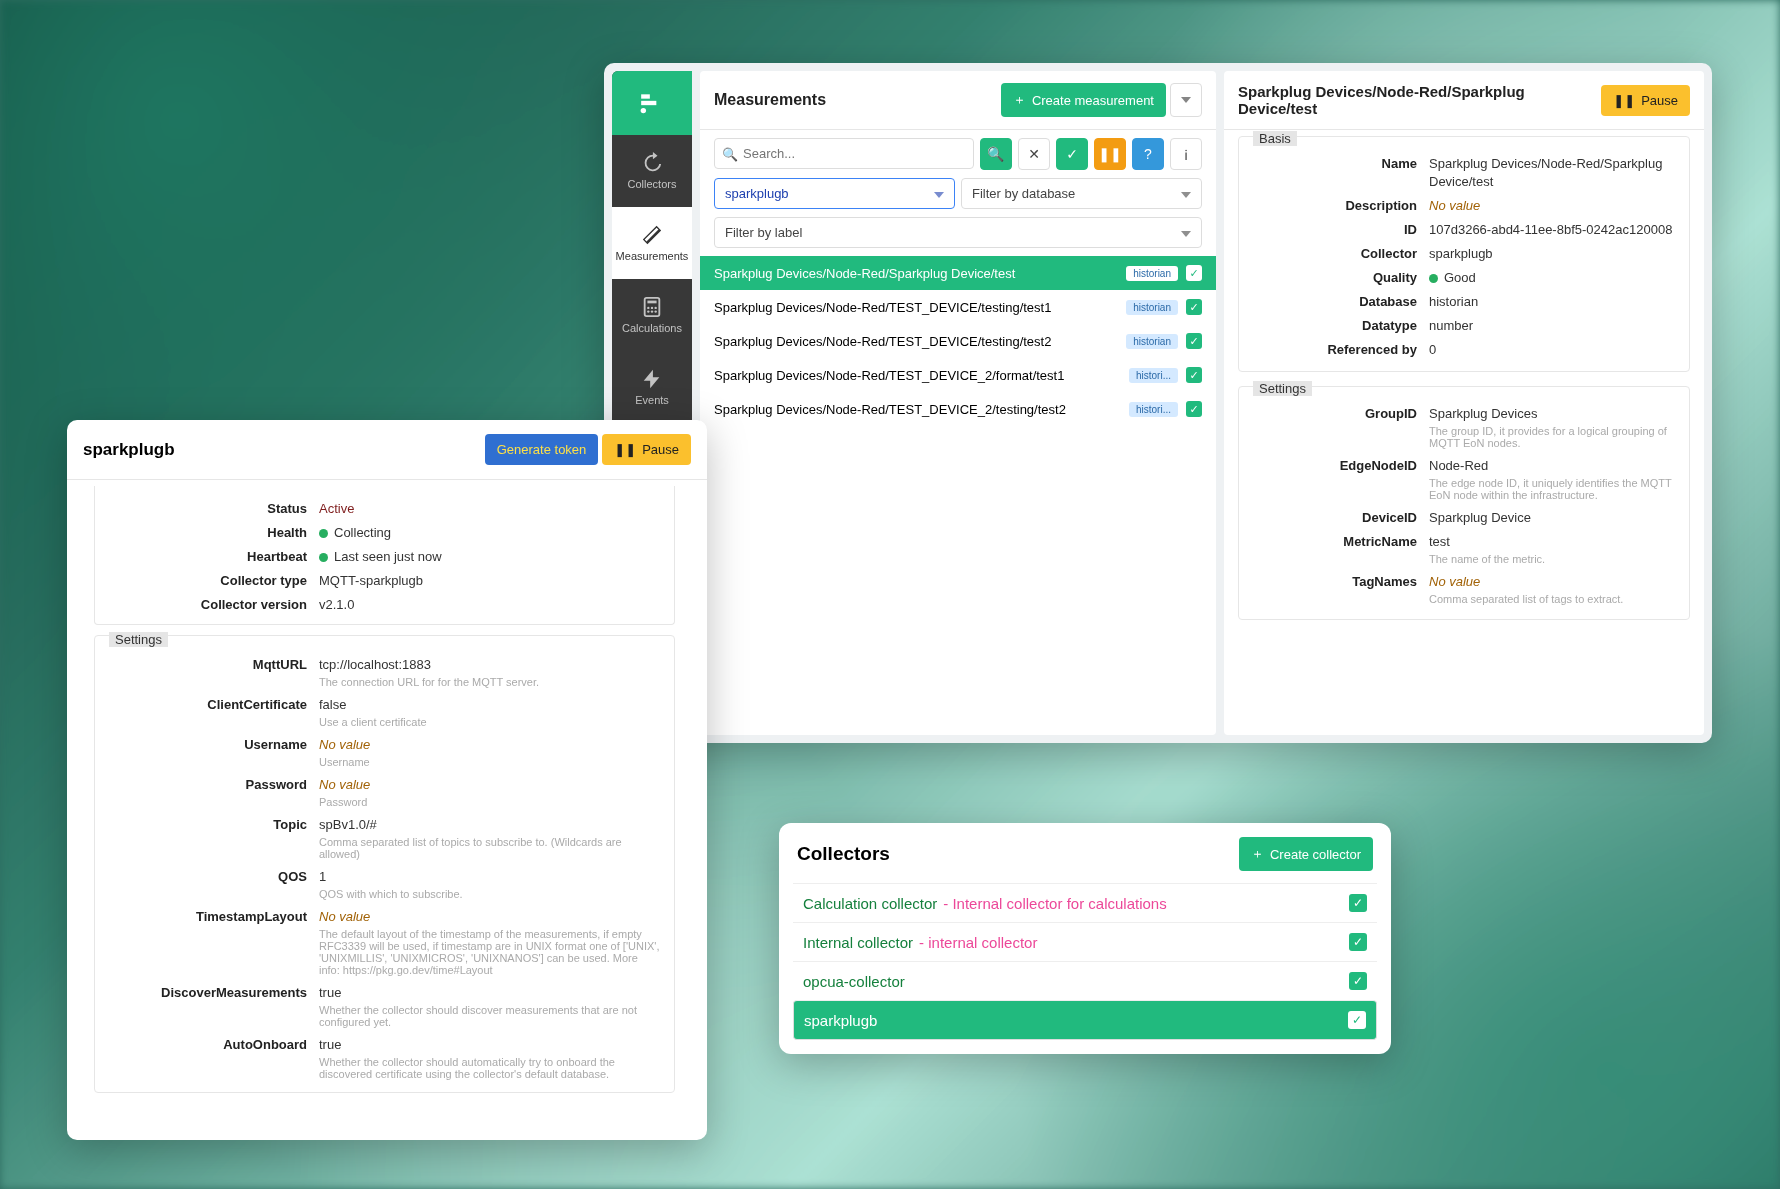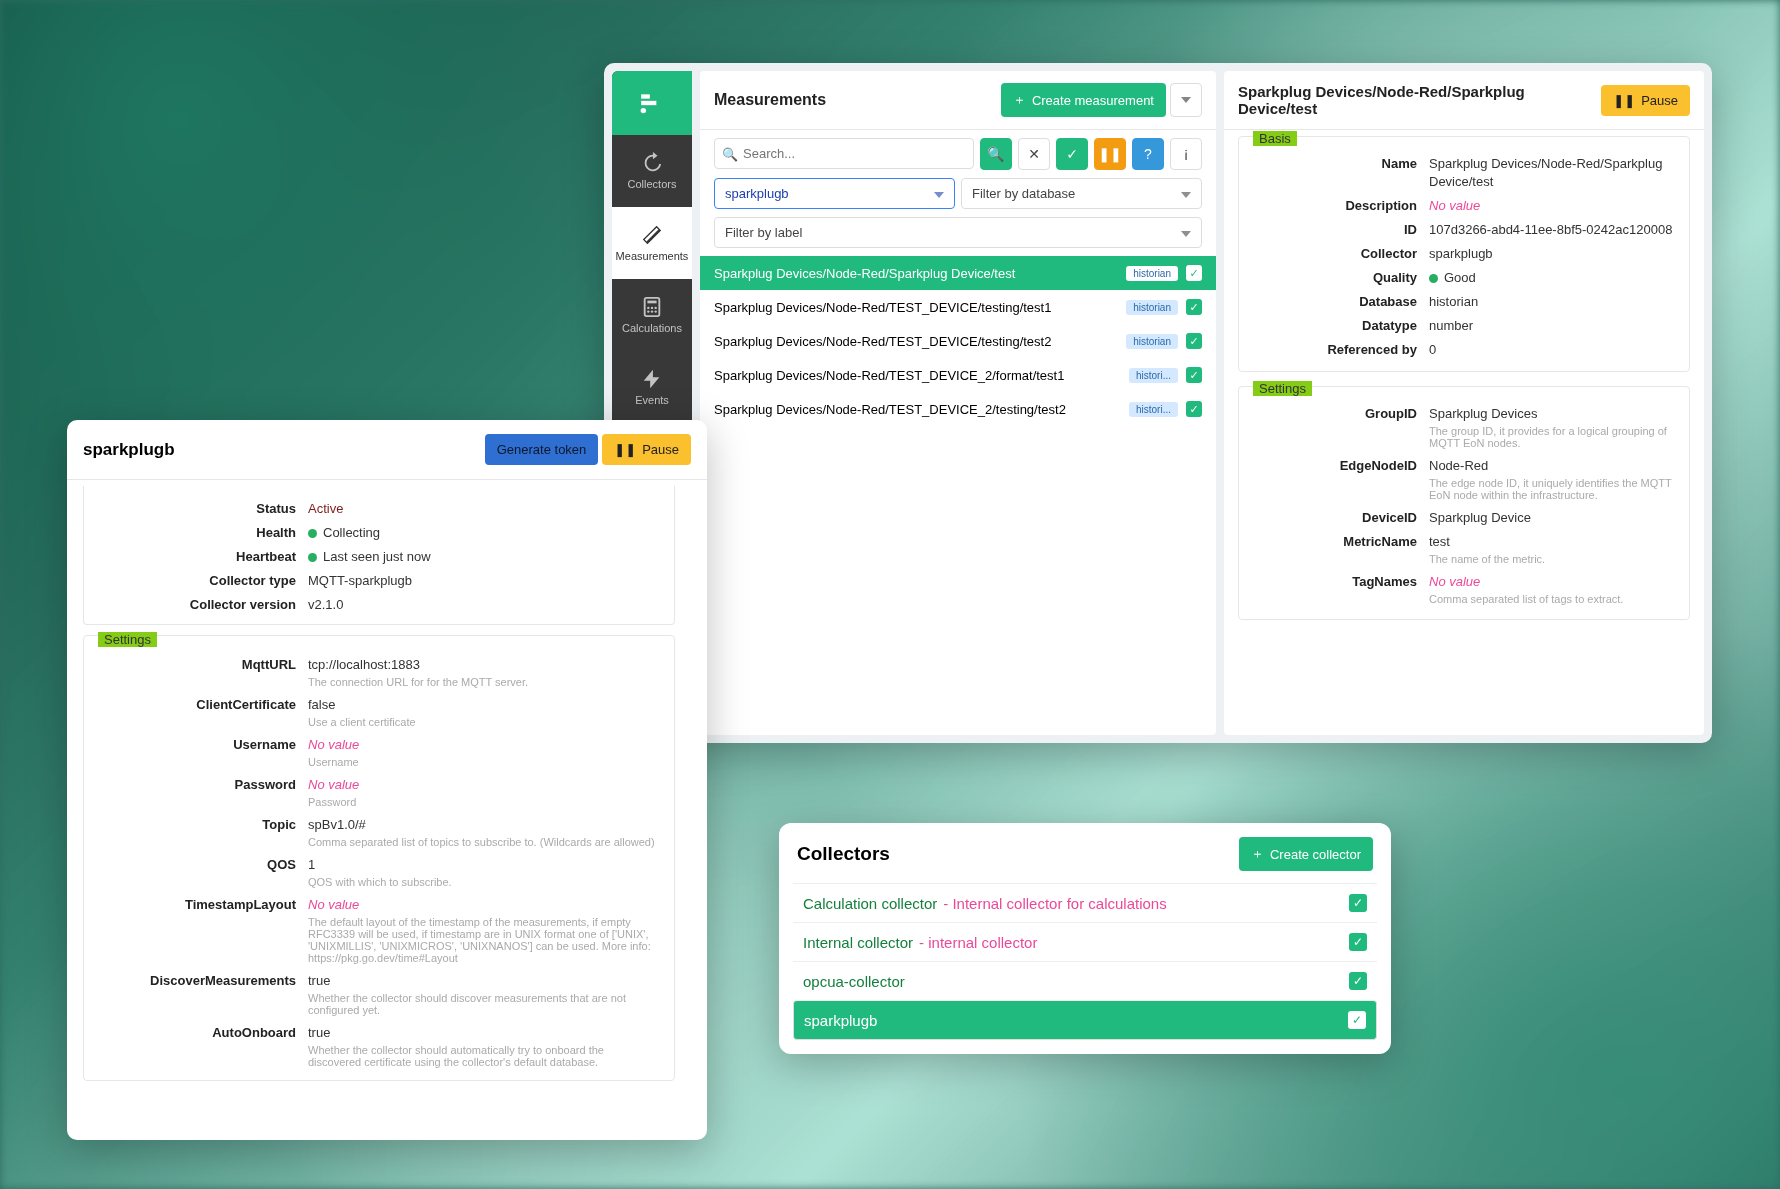--- a/index.html
+++ b/index.html
@@ -95,38 +95,38 @@
   .check{width:16px;height:16px;border-radius:3px;background:#21ba7e;color:#fff;display:flex;align-items:center;justify-content:center;font-size:11px;}
   .mrow.sel-row .check{background:#fff;color:#21ba7e;}
 
   #panel-main .right{flex:1;background:#fff;border-radius:4px;display:flex;flex-direction:column;overflow:hidden;}
   .right-head{display:flex;align-items:center;justify-content:space-between;padding:12px 14px;border-bottom:1px solid #e6e6e6;}
   .right-head h3{font-size:15px;font-weight:700;color:#222;}
   .btn-yellow{background:#fbc02d;color:#222;}
 
   .fs{padding:6px 14px 14px 14px;}
   .fs-box{border:1px solid #e6e6e6;border-radius:4px;padding:12px 14px 6px;}
-  .fs-box .fs-legend{position:relative;top:-20px;background:#84cc16;padding:0 6px;font-size:13px;color:#333;display:inline-block;}
+  .fs-box .fs-legend{position:relative;top:-20px;background:#e5e5e5;padding:0 6px;font-size:13px;color:#333;display:inline-block;}
   .kv{display:flex;margin-bottom:6px;align-items:flex-start;}
   .kv .k{width:176px;text-align:right;font-size:13px;font-weight:600;color:#222;padding-right:12px;line-height:18px;}
   .kv .v{flex:1;font-size:13px;color:#333;line-height:18px;}
-  .kv .v.italic{font-style:italic;color:#ec4899;}
+  .kv .v.italic{font-style:italic;color:#a16207;}
   .kv .sub{font-size:11px;color:#aaa;flex:1;}
   .kv.sub-row{margin-top:-4px;margin-bottom:8px;}
   .dot-green{display:inline-block;width:9px;height:9px;border-radius:50%;background:#27ae60;margin-right:6px;vertical-align:middle;}
 
   .sect-row{border:1px solid #e6e6e6;border-radius:4px;margin:4px 14px 6px;padding:10px 12px;display:flex;justify-content:space-between;align-items:center;font-size:13px;cursor:pointer;}
   .expand-icon{font-size:14px;color:#666;}
 
   
   #panel-left{left:67px;top:420px;width:640px;height:720px;display:flex;flex-direction:column;}
   #panel-left .pl-head{display:flex;align-items:center;justify-content:space-between;padding:14px 16px;border-bottom:1px solid #e6e6e6;}
   #panel-left h3{font-size:17px;font-weight:700;}
-  .btn-blue{background:#2f6fd1;color:#0f172a;}
-  #panel-left .pl-body{flex:1;overflow-y:auto;overflow-x:hidden;padding:0 16px 0 0;}
+  .btn-blue{background:#2f6fd1;color:#fde047;}
+  #panel-left .pl-body{flex:1;overflow-y:auto;overflow-x:hidden;padding:0 16px 0 0;margin-left:11px;}
   #panel-left .scroll-inner{padding:0 8px;}
   
   #panel-left .pl-body::-webkit-scrollbar{width:12px;}
   #panel-left .pl-body::-webkit-scrollbar-thumb{background:#bbb;border-radius:6px;}
   #panel-left .pl-body::-webkit-scrollbar-track{background:#eee;}
 
   #panel-left .fs-box{margin:6px 8px 10px 8px;padding:14px 14px 4px;}
   #panel-left .kv .k{width:210px;}
 
   

